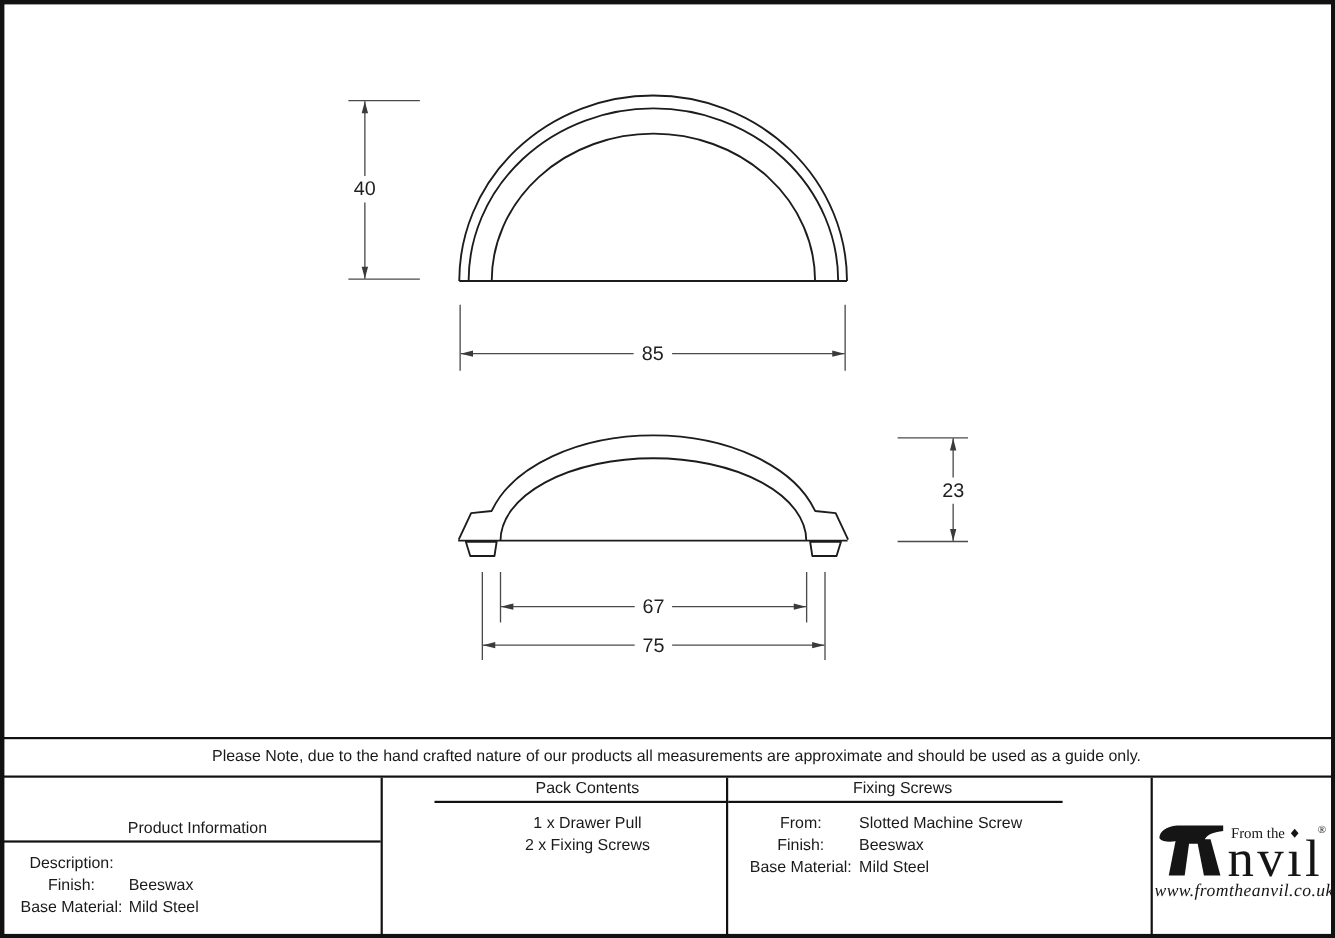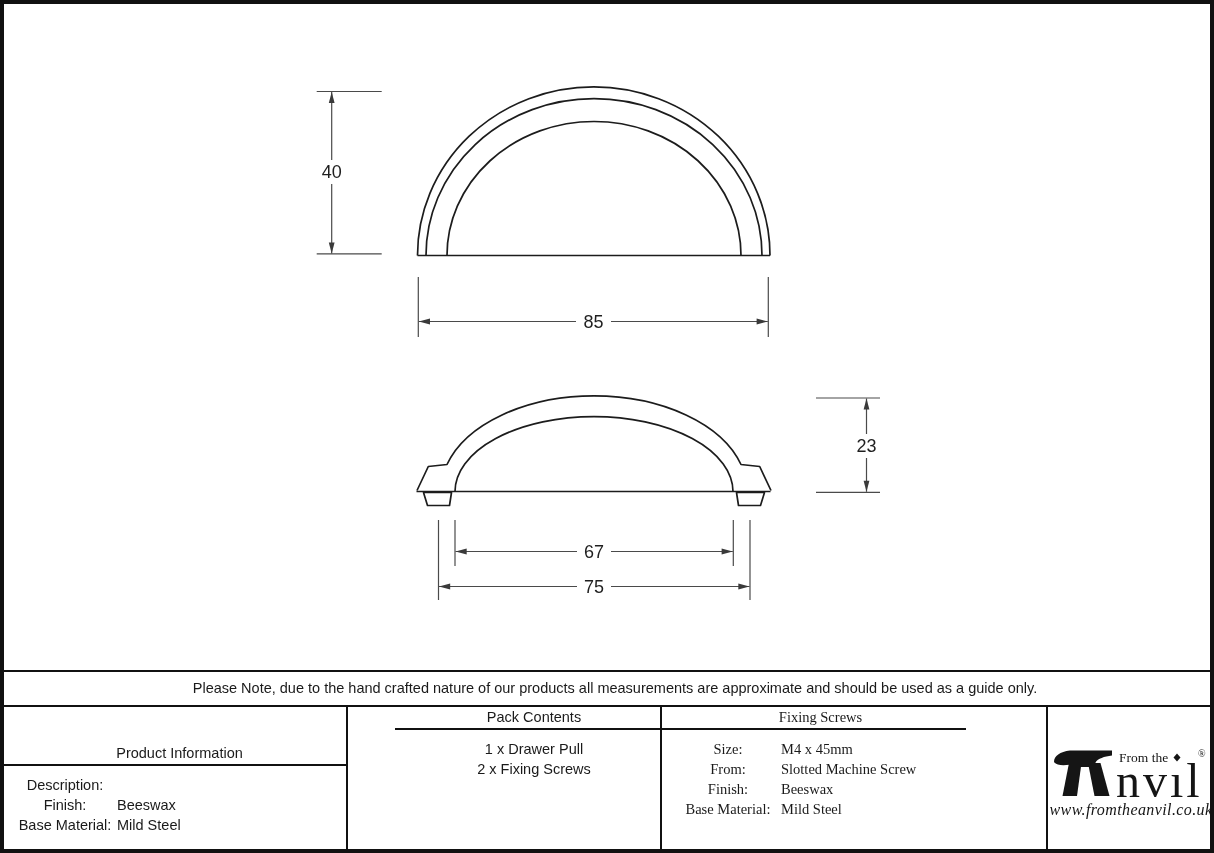--- a/index.html
+++ b/index.html
@@ -12,21 +12,21 @@
   .dim{stroke:#4a4a4a;stroke-width:1.2;fill:none;}
   .dimarrow{fill:#3a3a3a;stroke:none;}
   .dimtext{font-family:"Liberation Sans",sans-serif;font-size:18px;fill:#1f1f1f;text-anchor:middle;}
   .note-bar{position:absolute;left:0;right:0;top:670px;height:37px;box-sizing:border-box;
             border-top:2px solid #111;border-bottom:2px solid #111;line-height:33px;
             padding-left:16px;font-size:14.5px;}
   .spec{position:absolute;left:0;right:0;top:707px;bottom:0;}
   .col{position:absolute;top:0;bottom:0;box-sizing:border-box;}
   .colA{left:0;width:346px;margin-top:36px;}
   .colB{left:346px;width:314px;border-left:2px solid #111;padding-left:47px;}
-  .colC{left:660px;width:306px;border-left:2px solid #111;font-family:Liberation Serif, serif;}
+  .colC{left:660px;width:306px;border-left:2px solid #111;}
   .colD{left:1046px;right:0;border-left:2px solid #111;display:flex;align-items:center;justify-content:center;}
   .hdr{height:21px;border-bottom:2px solid #111;line-height:21px;padding-left:13px;font-size:14.5px;}
   .cellbody{padding:9px 0 0 13px;font-size:14.5px;line-height:20px;}
   .kv{display:flex;}
   .kv .k{width:104px;flex:none;}
   .colC .kv .k{width:106px;}
   .logo{margin-top:8px;}
   .serif{font-family:"Liberation Serif",serif;}
 </style>
 </head>
@@ -129,24 +129,20 @@
       <div class="cellbody">
         <div>1 x Drawer Pull</div>
         <div>2 x Fixing Screws</div>
       </div>
     </div>
 
     <div class="col colC">
       <div class="hdr">Fixing Screws</div>
       <div class="cellbody">
         <div class="kv">
-          <span class="k">Size:</span>
-          <span class="v">M4 x 45mm</span>
-        </div>
-        <div class="kv">
           <span class="k">From:</span>
           <span class="v">Slotted Machine Screw</span>
         </div>
         <div class="kv">
           <span class="k">Finish:</span>
           <span class="v">Beeswax</span>
         </div>
         <div class="kv">
           <span class="k">Base Material:</span>
           <span class="v">Mild Steel</span>

